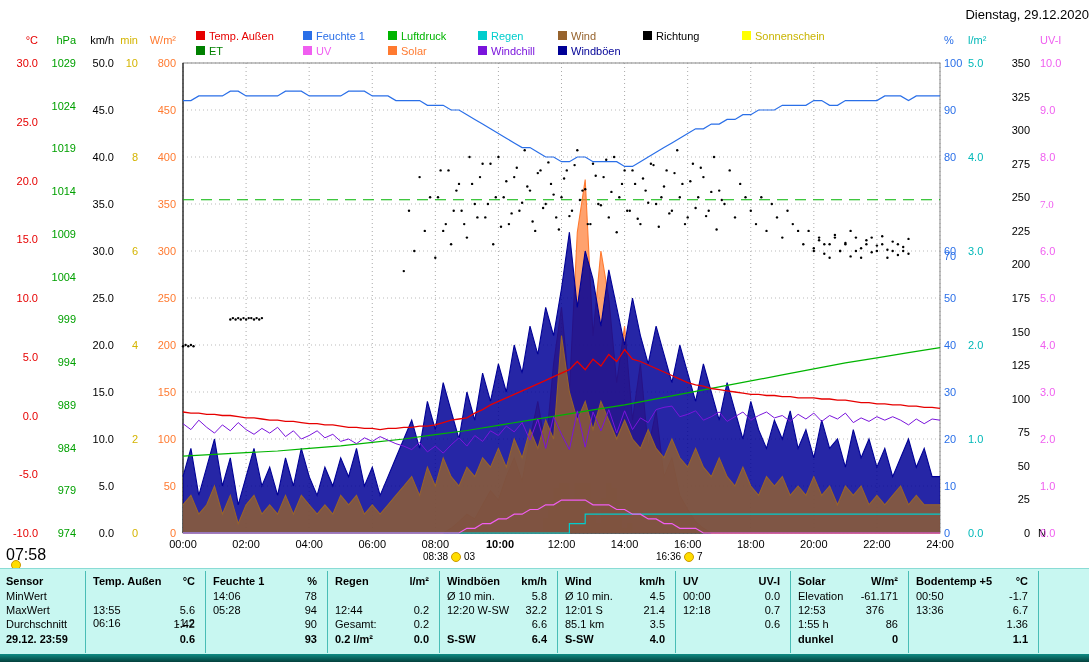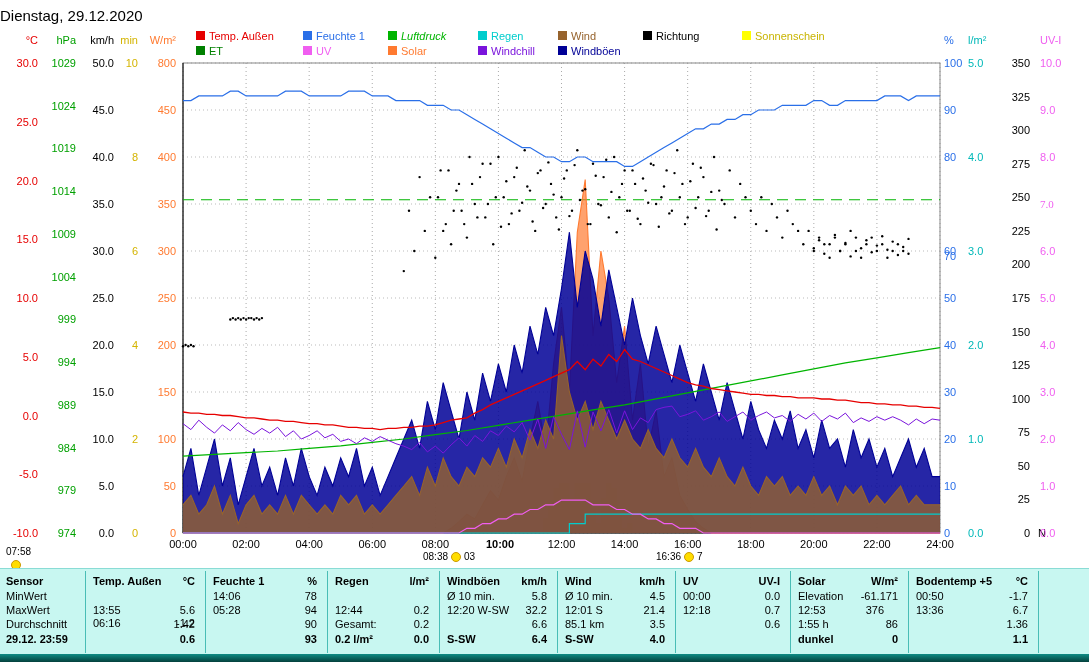--- a/index.html
+++ b/index.html
@@ -1,29 +1,29 @@
 <!DOCTYPE html>
 <html><head>
 <meta charset="utf-8">
 <style>
   html,body{margin:0;padding:0;background:#fff}
   body{width:1089px;height:662px;position:relative;overflow:hidden;
        font-family:"Liberation Sans",sans-serif;color:#000}
   .abs{position:absolute}
-  #title{top:7px;left:0;width:100%;text-align:left;font-size:15px}
+  #title{top:7px;left:0;width:100%;text-align:right;font-size:13px}
   #legend{top:28px;left:196px}
   .lg-row{display:flex;height:15px;align-items:center}
   .lg-cell{display:flex;align-items:center;gap:4px}
   .lg-box{width:9px;height:9px;flex:0 0 auto}
   .lg-txt{font-size:11px;white-space:nowrap}
   .tick{position:absolute;font-size:11px;line-height:12px;white-space:nowrap}
   .xlab{position:absolute;top:538px;width:44px;text-align:center;font-size:11px}
   .sun-ann{position:absolute;top:551px;display:flex;align-items:center;gap:3px;font-size:10px}
   .sun-ico{width:8px;height:8px;border-radius:50%;background:#ffdd00;border:1px solid #cc9900;display:inline-block}
-  #sun-pre{position:absolute;left:6px;top:546px;font-size:10px}
+  #sun-pre{position:absolute;left:6px;top:546px;font-size:16px}
   #sun-pre .sun-ico{position:absolute;left:5px;top:14px}
   #stats{position:absolute;left:0;top:568px;width:1089px;height:86px;background:#c8f7f1;border-top:1px solid #8adcd5;font-size:11px}
   .st-cell{position:absolute;height:14px;line-height:14px;white-space:nowrap}
   .st-sep{position:absolute;top:2px;width:1px;height:82px;background:#49bdb6}
   #footer-bar{position:absolute;left:0;top:654px;width:1089px;height:8px;
       background:linear-gradient(180deg,#0e8c85,#04403c)}
 </style>
 </head>
 <body>
 
@@ -31,21 +31,21 @@
 <div id="legend" class="abs">
     <div class="lg-row">
       <div class="lg-cell" style="width: 107px;">
         <span class="lg-box" style="background: rgb(230, 0, 0);"></span>
         <span class="lg-txt" style="color: rgb(230, 0, 0);">Temp. Außen</span>
       </div>
       <div class="lg-cell" style="width: 85px;">
         <span class="lg-box" style="background: rgb(42, 111, 232);"></span>
         <span class="lg-txt" style="color: rgb(42, 111, 232);">Feuchte 1</span>
       </div>
-      <div class="lg-cell" style="width: 90px; font-style: italic;">
+      <div class="lg-cell" style="width: 90px;">
         <span class="lg-box" style="background: rgb(0, 180, 0);"></span>
         <span class="lg-txt" style="color: rgb(0, 180, 0);">Luftdruck</span>
       </div>
       <div class="lg-cell" style="width: 80px;">
         <span class="lg-box" style="background: rgb(0, 205, 205);"></span>
         <span class="lg-txt" style="color: rgb(0, 205, 205);">Regen</span>
       </div>
       <div class="lg-cell" style="width: 85px;">
         <span class="lg-box" style="background: rgb(150, 99, 45);"></span>
         <span class="lg-txt" style="color: rgb(150, 99, 45);">Wind</span>

